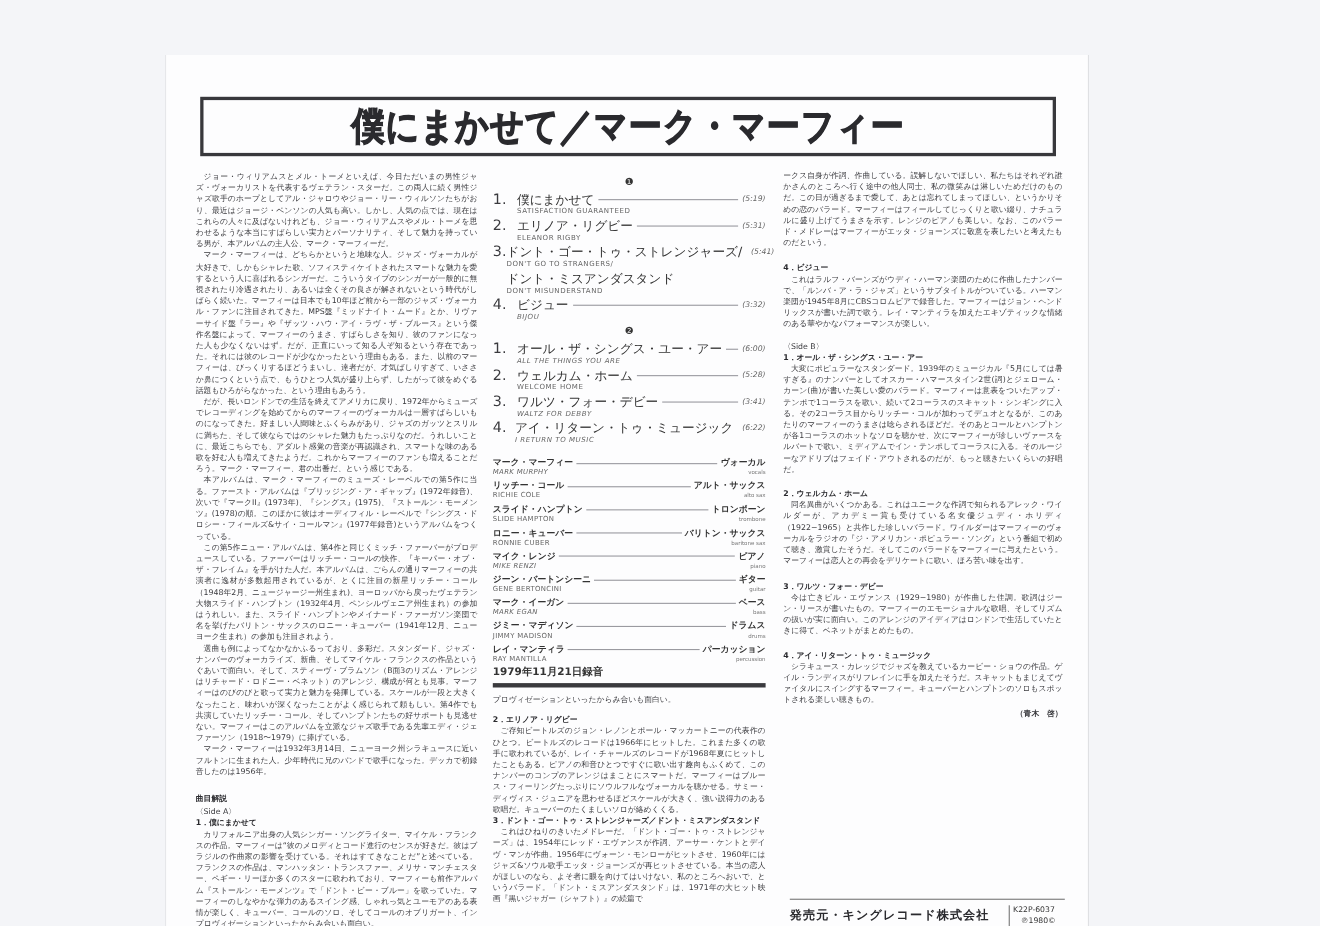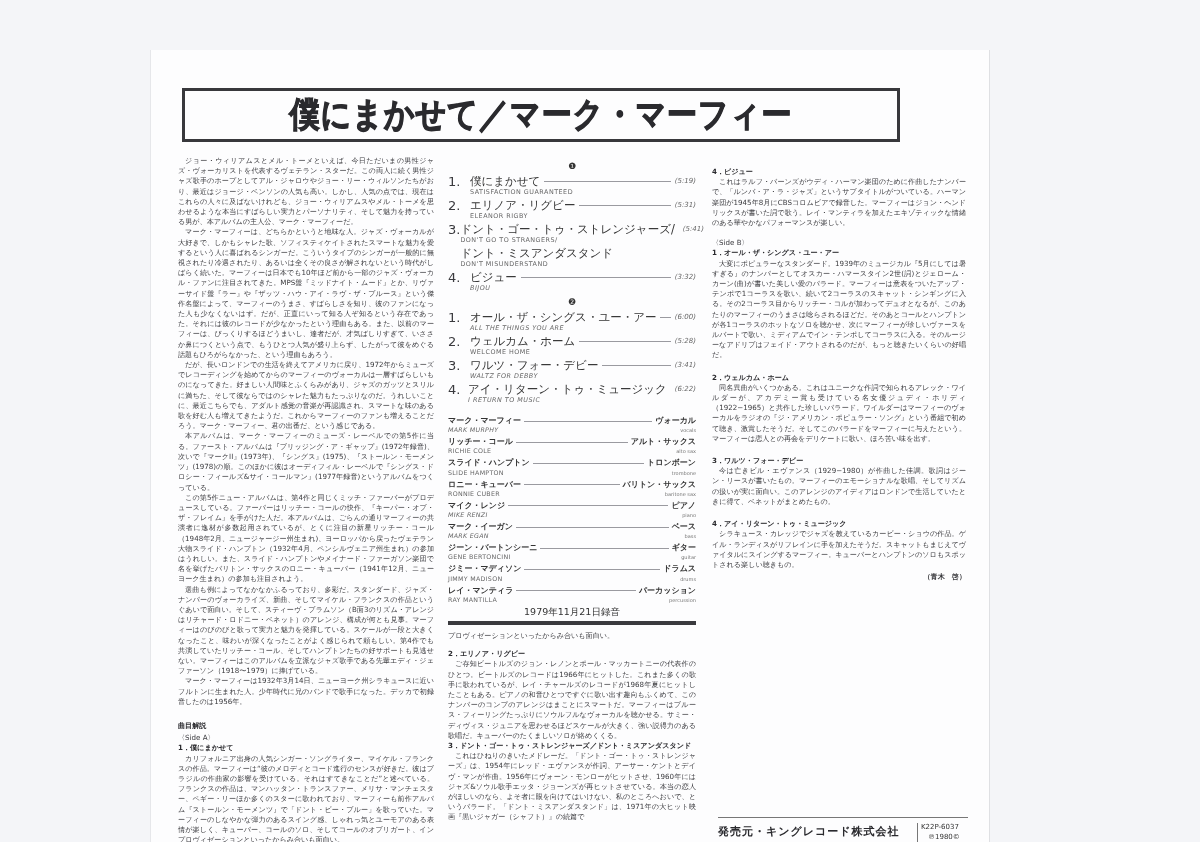--- a/index.html
+++ b/index.html
@@ -12,21 +12,21 @@
   }
   .sheet {
     position: absolute; left: 150px; top: 50px;
     width: 838px; height: 800px;
     background: #fdfdfe;
     border-left: 1px solid #e6e7ea;
     border-right: 1px solid #dfe0e3;
   }
   .title-box {
     position: absolute; left: 182px; top: 88px;
-    width: 718px; height: 54px;
+    width: 778px; height: 54px;
     border: 3px solid #38383c;
     box-sizing: border-box;
     display: flex; align-items: center; justify-content: center;
   }
   .title-box span {
     font-family: "DejaVu Sans", sans-serif;
     font-weight: 900; font-size: 30px; letter-spacing: 1px;
     color: #2a2a2e;
     transform: scaleY(1.15);
     -webkit-text-stroke: 1px #2a2a2e;
@@ -56,21 +56,21 @@
   .personnel { margin-top: 12px; }
   .person { margin-bottom: 3px; text-align: center; }
   .person .row { display: flex; align-items: center; }
   .person .jpname { font-size: 8px; font-weight: bold; color: #333; white-space: nowrap; }
   .person .rule { flex: 1; height: 1px; background: #9a9aa0; margin: 0 3px; }
   .person .instr { font-size: 8px; font-weight: bold; color: #333; white-space: nowrap; }
   .person .row2 { display: flex; justify-content: space-between; }
   .person .enname { font-size: 6.3px; color: #666; letter-spacing: 0.3px; line-height: 8px; }
   .person .enname.italic { font-style: italic; }
   .person .eninstr { font-size: 5px; color: #777; line-height: 8px; }
-  .rec-date { text-align: center; font-size: 9.5px; font-weight: normal; margin-top: 0; color: #333; }
+  .rec-date { text-align: left; font-size: 9.5px; font-weight: bold; margin-top: 0; color: #333; }
   .thick-rule { height: 4px; background: #3a3a3e; margin: 4px 0 6px 0; }
 
   .credit { text-align: right; font-weight: bold; margin-top: 2px; }
 
   .footer-rule { position: absolute; left: 718px; top: 817px; width: 250px; height: 1px; background: #777; }
   .footer-label { position: absolute; left: 718px; top: 824px; font-size: 11px; font-weight: bold; color: #2a2a2e; letter-spacing: 1px; }
   .footer-vline { position: absolute; left: 917px; top: 823px; width: 1px; height: 19px; background: #777; }
   .footer-cat { position: absolute; left: 921px; top: 823px; font-size: 7px; color: #333; }
   .footer-year { position: absolute; left: 928px; top: 833px; font-size: 7px; color: #333; }
 </style>
@@ -245,38 +245,38 @@
           <span class="rule"></span>
           <span class="instr">ピアノ</span>
         </div>
       <div class="row2">
           <span class="enname italic">MIKE RENZI</span>
           <span class="eninstr">piano</span>
         </div>
     </div>
     <div class="person">
       <div class="row">
+          <span class="jpname">ジーン・バートンシーニ</span>
+          <span class="rule"></span>
+          <span class="instr">ギター</span>
+        </div>
+      <div class="row2">
+          <span class="enname">GENE BERTONCINI</span>
+          <span class="eninstr">guitar</span>
+        </div>
+    </div>
+    <div class="person">
+      <div class="row">
           <span class="jpname">マーク・イーガン</span>
           <span class="rule"></span>
           <span class="instr">ベース</span>
         </div>
       <div class="row2">
           <span class="enname italic">MARK EGAN</span>
           <span class="eninstr">bass</span>
-        </div>
-    </div>
-    <div class="person">
-      <div class="row">
-          <span class="jpname">ジーン・バートンシーニ</span>
-          <span class="rule"></span>
-          <span class="instr">ギター</span>
-        </div>
-      <div class="row2">
-          <span class="enname">GENE BERTONCINI</span>
-          <span class="eninstr">guitar</span>
         </div>
     </div>
     <div class="person">
       <div class="row">
           <span class="jpname">ジミー・マディソン</span>
           <span class="rule"></span>
           <span class="instr">ドラムス</span>
         </div>
       <div class="row2">
           <span class="enname">JIMMY MADISON</span>
@@ -300,20 +300,21 @@
   <div class="thick-rule"></div>
 
   <p class="noindent">プロヴィゼーションといったからみ合いも面白い。</p>
   <div class="sec-h">2．エリノア・リグビー</div>
   <p>ご存知ビートルズのジョン・レノンとポール・マッカートニーの代表作のひとつ。ビートルズのレコードは1966年にヒットした。これまた多くの歌手に歌われているが、レイ・チャールズのレコードが1968年夏にヒットしたこともある。ピアノの和音ひとつですぐに歌い出す趣向もふくめて、このナンバーのコンプのアレンジはまことにスマートだ。マーフィーはブルース・フィーリングたっぷりにソウルフルなヴォーカルを聴かせる。サミー・ディヴィス・ジュニアを思わせるほどスケールが大きく、強い説得力のある歌唱だ。キューバーのたくましいソロが絡めくくる。</p>
   <div class="sec-h tight">3．ドント・ゴー・トゥ・ストレンジャーズ／ドント・ミスアンダスタンド</div>
   <p>これはひねりのきいたメドレーだ。「ドント・ゴー・トゥ・ストレンジャーズ」は、1954年にレッド・エヴァンスが作詞、アーサー・ケントとデイヴ・マンが作曲。1956年にヴォーン・モンローがヒットさせ、1960年にはジャズ&amp;ソウル歌手エッタ・ジョーンズが再ヒットさせている。本当の恋人がほしいのなら、よそ者に眼を向けてはいけない、私のところへおいで、というバラード。「ドント・ミスアンダスタンド」は、1971年の大ヒット映画『黒いジャガー（シャフト）』の続篇で</p>
 </div>
 
 <div class="col col-right">
+  <p class="noindent">ークス自身が作詞、作曲している。誤解しないでほしい、私たちはそれぞれ誰かさんのところへ行く途中の他人同士、私の微笑みは淋しいためだけのものだ。この日が過ぎるまで愛して、あとは忘れてしまってほしい、というかりそめの恋のバラード。マーフィーはフィールしてじっくりと歌い綴り、ナチュラルに盛り上げてうまさを示す。レンジのピアノも美しい。なお、このバラード・メドレーはマーフィーがエッタ・ジョーンズに敬意を表したいと考えたものだという。</p>
   <div class="sec-h" style="margin-top:12px">4．ビジュー</div>
   <p>これはラルフ・バーンズがウディ・ハーマン楽団のために作曲したナンバーで、「ルンバ・ア・ラ・ジャズ」というサブタイトルがついている。ハーマン楽団が1945年8月にCBSコロムビアで録音した。マーフィーはジョン・ヘンドリックスが書いた詞で歌う。レイ・マンティラを加えたエキゾティックな情緒のある華やかなパフォーマンスが楽しい。</p>
   <div class="side-h" style="margin-top:10px">〈Side B〉</div>
   <div class="sec-h tight">1．オール・ザ・シングス・ユー・アー</div>
   <p>大変にポピュラーなスタンダード。1939年のミュージカル『5月にしては暑すぎる』のナンバーとしてオスカー・ハマースタイン2世(詞)とジェローム・カーン(曲)が書いた美しい愛のバラード。マーフィーは意表をついたアップ・テンポで1コーラスを歌い、続いて2コーラスのスキャット・シンギングに入る。その2コーラス目からリッチー・コルが加わってデュオとなるが、このあたりのマーフィーのうまさは唸らされるほどだ。そのあとコールとハンプトンが各1コーラスのホットなソロを聴かせ、次にマーフィーが珍しいヴァースをルバートで歌い、ミディアムでイン・テンポしてコーラスに入る。そのルージーなアドリブはフェイド・アウトされるのだが、もっと聴きたいくらいの好唱だ。</p>
   <div class="sec-h" style="margin-top:12px">2．ウェルカム・ホーム</div>
   <p>同名異曲がいくつかある。これはユニークな作詞で知られるアレック・ワイルダーが、アカデミー賞も受けている名女優ジュディ・ホリディ（1922−1965）と共作した珍しいバラード。ワイルダーはマーフィーのヴォーカルをラジオの『ジ・アメリカン・ポピュラー・ソング』という番組で初めて聴き、激賞したそうだ。そしてこのバラードをマーフィーに与えたという。マーフィーは恋人との再会をデリケートに歌い、ほろ苦い味を出す。</p>
   <div class="sec-h" style="margin-top:12px">3．ワルツ・フォー・デビー</div>
   <p>今は亡きビル・エヴァンス（1929−1980）が作曲した佳調。歌詞はジーン・リースが書いたもの。マーフィーのエモーショナルな歌唱、そしてリズムの扱いが実に面白い。このアレンジのアイディアはロンドンで生活していたときに得て、ベネットがまとめたもの。</p>
   <div class="sec-h" style="margin-top:12px">4．アイ・リターン・トゥ・ミュージック</div>

